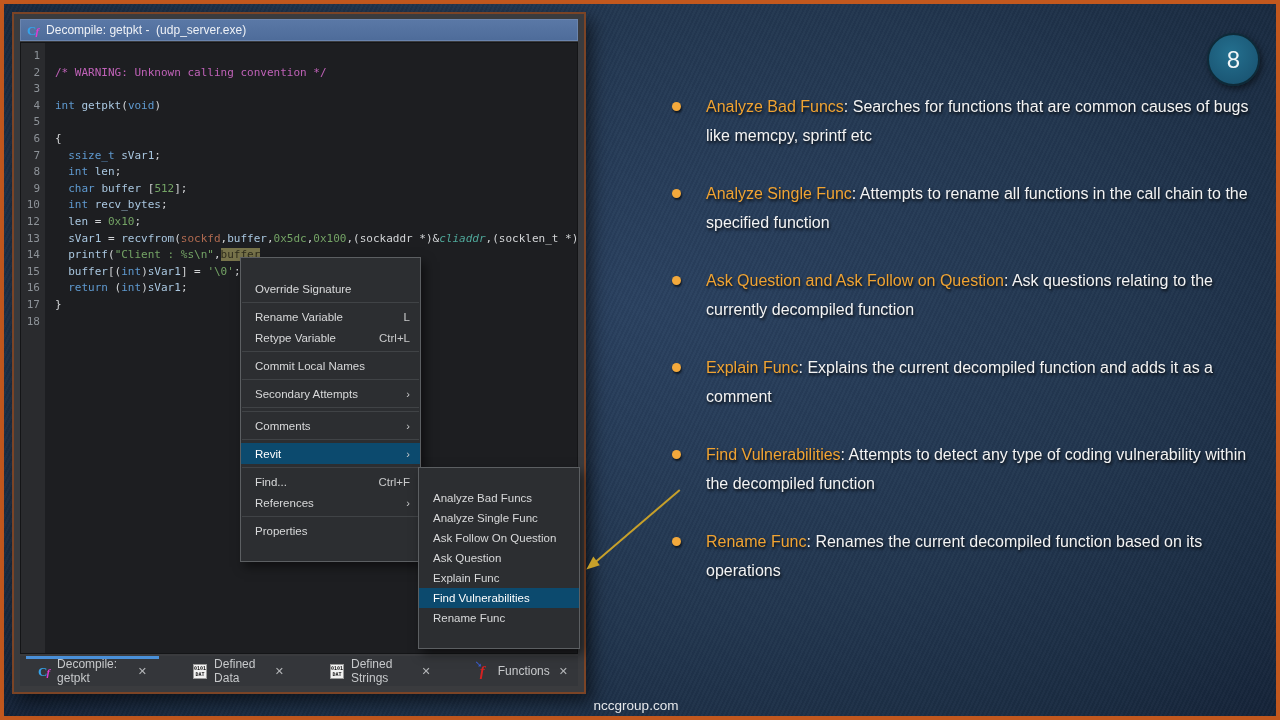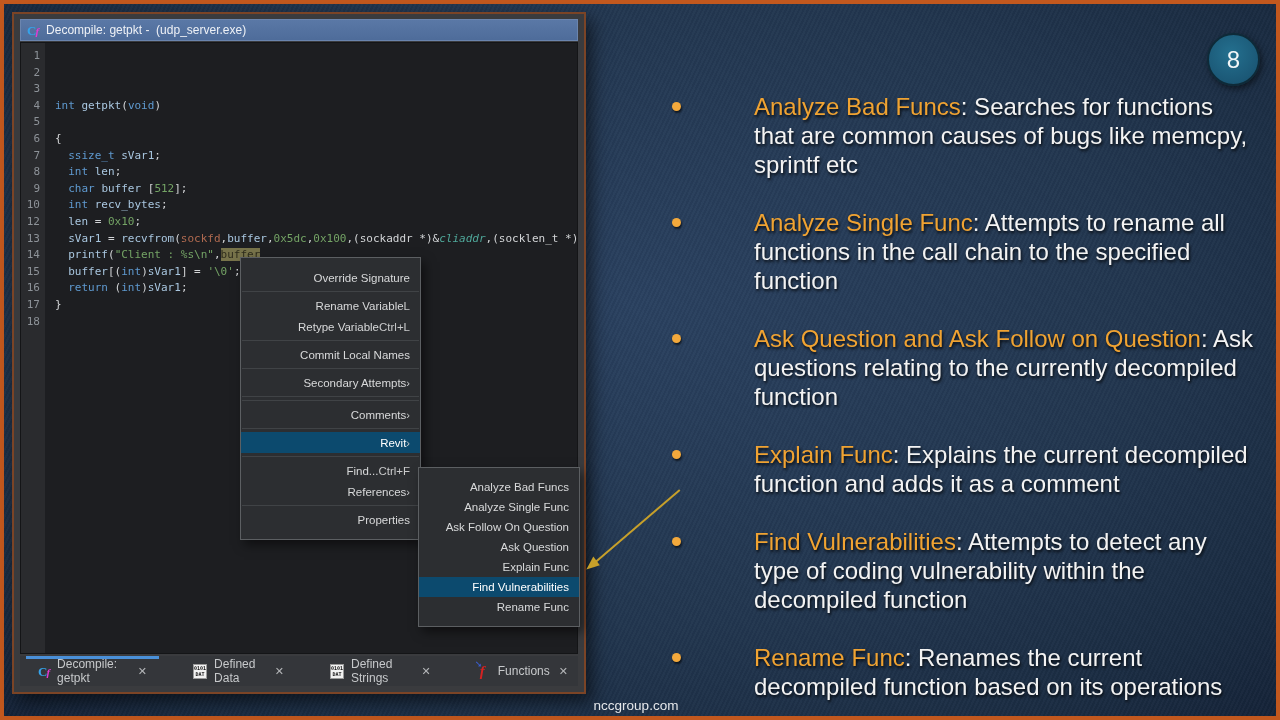--- a/index.html
+++ b/index.html
@@ -60,38 +60,37 @@
   .dat-icon{ width:16px; height:15px; background:#f2f2f2; border:1px solid #999; color:#111;
     font-size:5px; line-height:6px; font-family:"DejaVu Sans Mono",monospace; text-align:center; font-weight:bold; }
   .fn-icon{ position:relative; width:14px; height:16px; }
   .fn-icon .f{ position:absolute; left:3px; top:0; color:#d42222; font-family:"Liberation Serif",serif;
     font-style:italic; font-weight:bold; font-size:15px; line-height:16px; }
   .fn-icon .arr{ position:absolute; left:-2px; top:-4px; color:#3a5fd9; font-size:9px; }
 
   
   .menu{
     position:absolute; background:#2c2e31; border:1px solid #5c5f62;
-    padding:9px 0; font-size:11.5px; color:#d8d9da;
+    padding:20px 0; font-size:11.5px; color:#d8d9da;
     box-shadow:4px 5px 10px rgba(0,0,0,0.5);
-    text-align:right;
   }
   #main-menu{ left:236px; top:253px; width:181px; }
   #sub-menu{ left:414px; top:463px; width:162px; }
   .mi{ height:21px; display:flex; align-items:center; padding:0 10px 0 14px; }
   #sub-menu .mi{ height:20px; }
   .mi .lbl{ flex:1; white-space:nowrap; }
   .mi .sc{ color:#c9cacb; }
   .mi .chev{ color:#c9cacb; font-size:11px; }
   .mi.hl{ background:#0c4a6e; color:#ffffff; }
   .msep{ height:1px; background:#404346; margin:3px 1px; }
 
   
   .bullets{ position:absolute; left:668px; top:88px; width:584px; }
-  .bullet{ display:flex; margin-bottom:29px; font-size:24px; line-height:29px;
-    color:#f3f3f3; text-shadow:1px 2px 3px rgba(0,0,0,0.85);gap:48px; }
+  .bullet{ display:flex; margin-bottom:29px; font-size:16px; line-height:29px;
+    color:#f3f3f3; text-shadow:1px 2px 3px rgba(0,0,0,0.85); }
   .bullet .dot{ flex:0 0 34px; padding-top:10px; }
   .bullet .dot i{ display:block; width:9px; height:9px; border-radius:50%; background:#f3a93c;
     box-shadow:1px 2px 2px rgba(0,0,0,0.6); }
   .bullet .term{ color:#f0a332; }
 
   
   .badge{
     position:absolute; left:1203px; top:29px; width:53px; height:53px; border-radius:50%;
     background:radial-gradient(circle at 45% 38%, #24708f, #1b5876 70%, #174c67 100%);
     border:2px solid #0e2a38;
@@ -116,20 +115,21 @@
       <span>Decompile: getpkt -  (udp_server.exe)</span>
     </div>
     <div class="code-wrap">
       <div class="code-lines" id="code-lines">
           <div class="ln">
             <span class="no">1</span>
             <span class="tx"></span>
           </div>
           <div class="ln">
             <span class="no">2</span>
+            <span class="tx"><span class="cm">/* WARNING: Unknown calling convention */</span></span>
           </div>
           <div class="ln">
             <span class="no">3</span>
             <span class="tx"></span>
           </div>
           <div class="ln">
             <span class="no">4</span>
             <span class="tx"><span class="kw">int</span><span class="pl"> </span><span class="id">getpkt</span><span class="pl">(</span><span class="kw">void</span><span class="pl">)</span></span>
           </div>
           <div class="ln">

